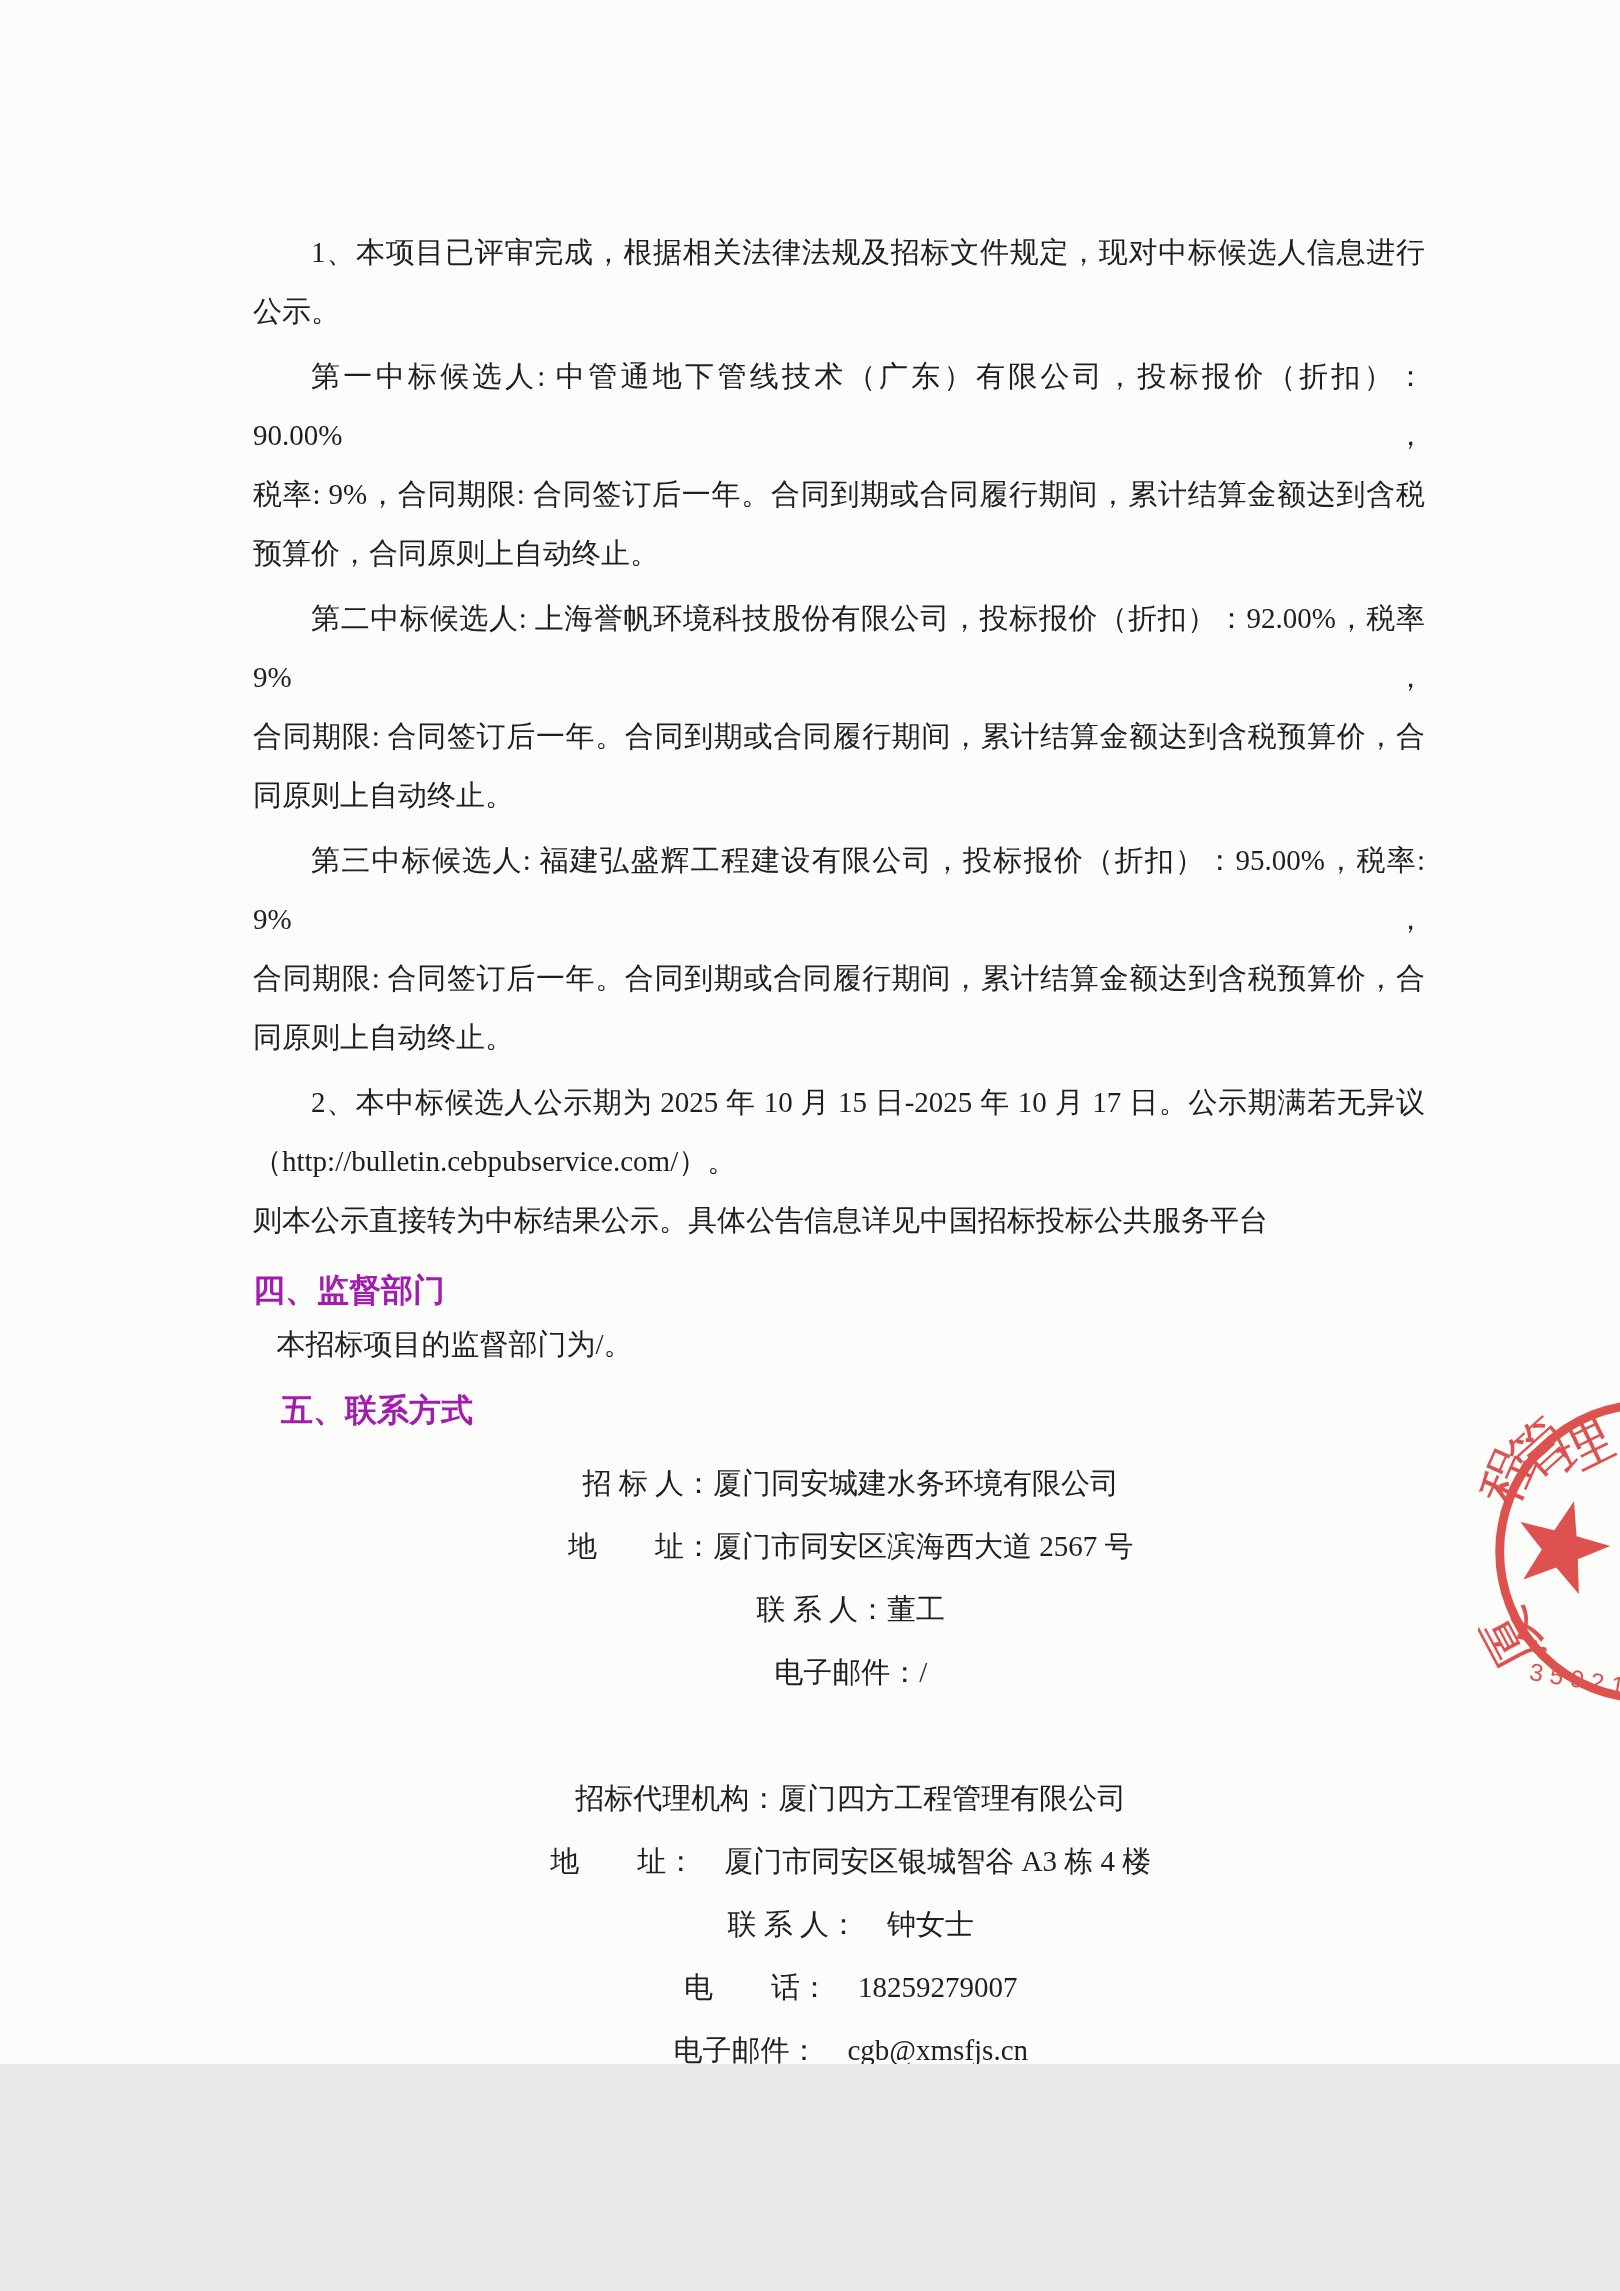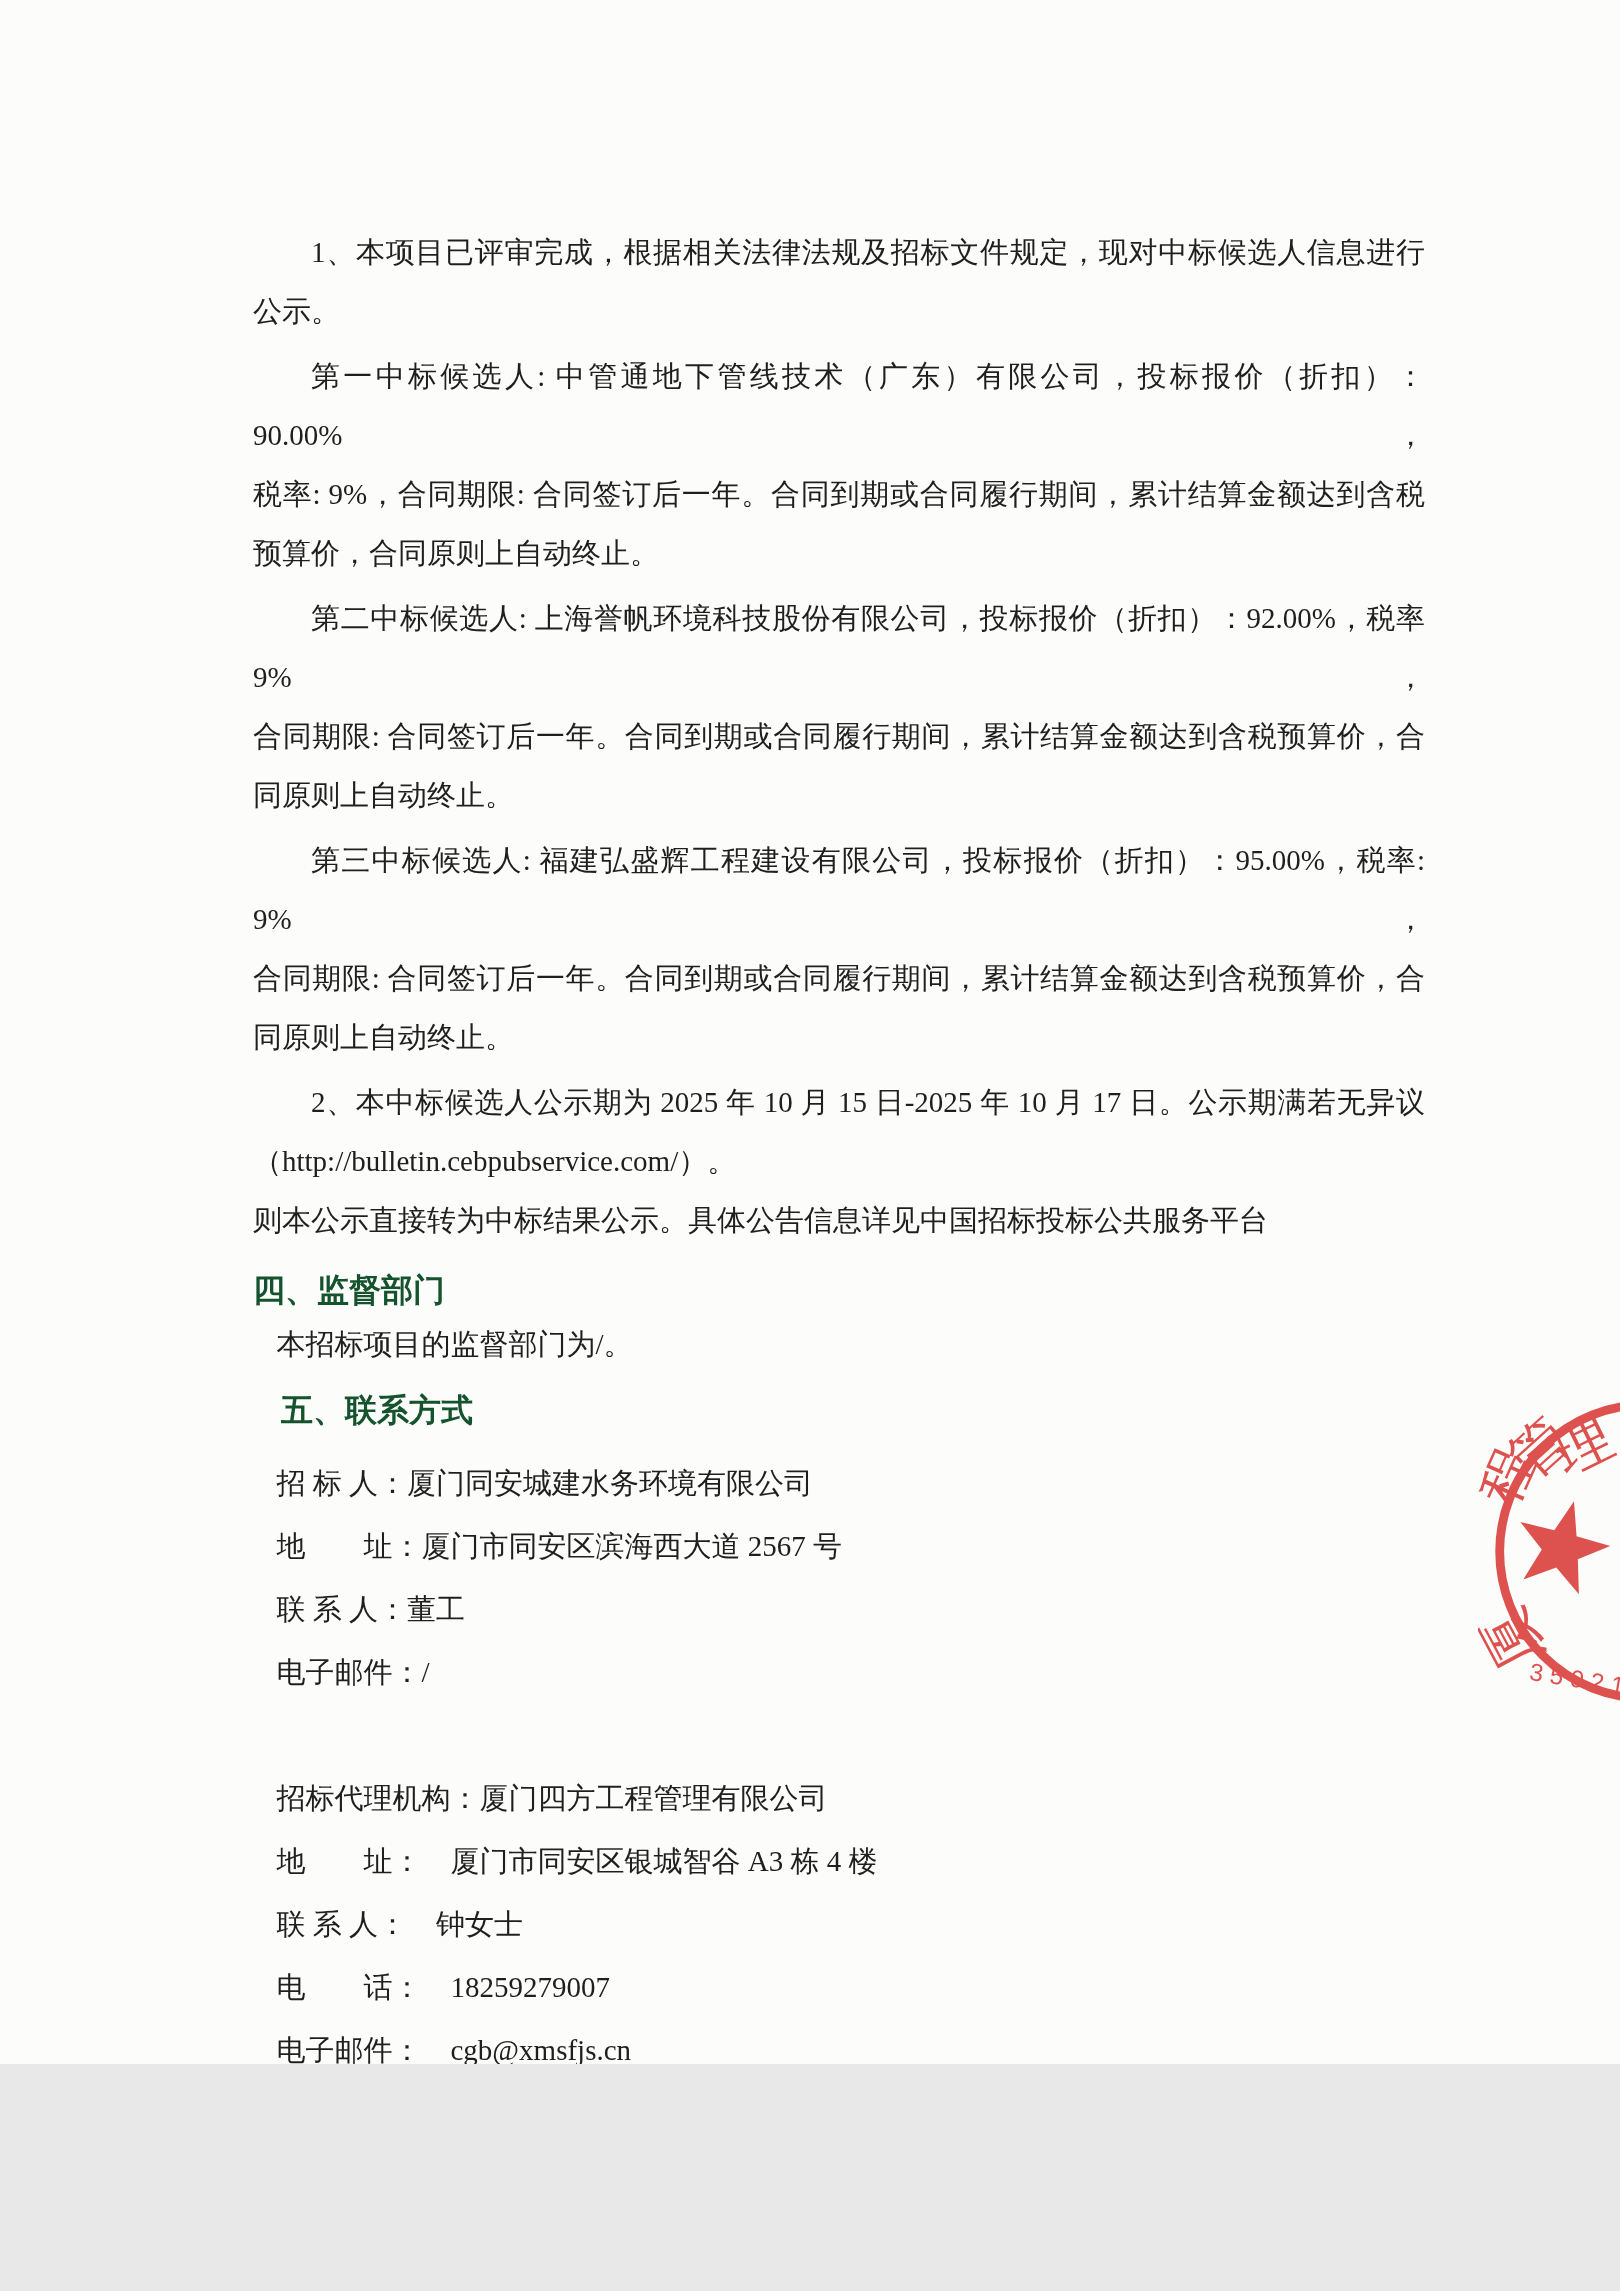--- a/index.html
+++ b/index.html
@@ -18,25 +18,25 @@
     width:1172px;
     font-size:29px;
   }
   .para{margin:0 0 5.9px 0;}
   .ln{line-height:59px;min-height:59px;}
   .indent{text-indent:2em;}
   .stretch{text-align:justify;text-align-last:justify;text-justify:inter-ideograph;}
   .sec-heading{
     font-family:"Liberation Sans","DejaVu Sans",sans-serif;
     font-weight:bold;font-size:32px;line-height:55px;
-    margin-top:13.7px;color:#14532d;
+    margin-top:13.7px;color:#a21caf;
   }
   .sec-heading.second{margin-top:5.9px;margin-left:28px;}
   .supervision-line{line-height:53px;padding-left:23.5px;}
-  .contact-block{margin-top:13.7px;padding-left:23.5px;}
+  .contact-block{margin-top:13.7px;padding-left:23.5px;text-align:center;}
   .contact-block .ln{line-height:63px;min-height:63px;}
   .agent-block{margin-top:63px;}
   .seal{
     position:absolute;left:1478px;top:1388px;
     width:343px;height:329px;
     pointer-events:none;
   }
   .seal svg{display:block;}
 </style>
 </head>

